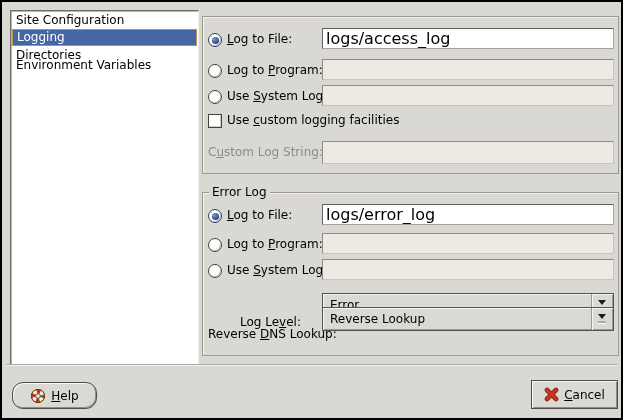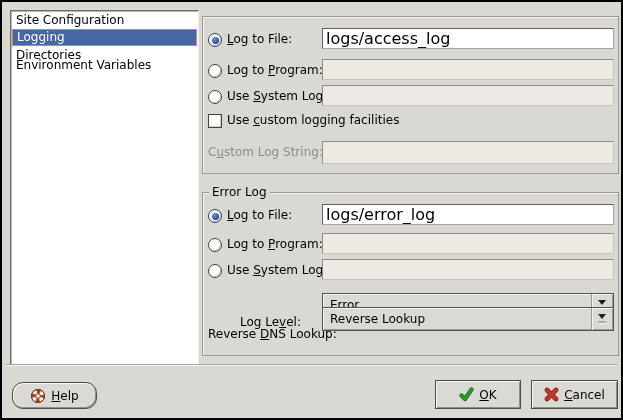--- a/index.html
+++ b/index.html
@@ -141,27 +141,20 @@
   <div class="btn" style="left:10px;top:380px;width:85px;height:27px;border-radius:11px;">
     <svg width="16" height="16" viewBox="0 0 16 16">
       <circle cx="8" cy="8" r="6.6" fill="#f6f3ea" stroke="#5d4a12" stroke-width="1"></circle>
       <circle cx="8" cy="8" r="4.4" fill="none" stroke="#c22d1e" stroke-width="3.6" stroke-dasharray="3.45 3.46" stroke-dashoffset="1.7"></circle>
       <circle cx="8" cy="8" r="6.6" fill="none" stroke="#5d4a12" stroke-width="1"></circle>
       <circle cx="8" cy="8" r="2.4" fill="#e9e6df" stroke="#5d4a12" stroke-width="1"></circle>
     </svg>
     <span><u>H</u>elp</span>
   </div>
 
-  <div class="btn" style="left:433px;top:378px;width:86px;height:29px;">
-    <svg width="15" height="15" viewBox="0 0 15 15">
-      <path d="M2.5 8.5 L6 12 L12.5 2.5" fill="none" stroke="#1d6e1d" stroke-width="4.2" stroke-linecap="round" stroke-linejoin="round"></path>
-      <path d="M2.5 8.5 L6 12 L12.5 2.5" fill="none" stroke="#2f9e2f" stroke-width="2.4" stroke-linecap="round" stroke-linejoin="round"></path>
-    </svg>
-    <span><u>O</u>K</span>
-  </div>
 
   <div class="btn" style="left:529px;top:378px;width:87px;height:29px;">
     <svg width="15" height="15" viewBox="0 0 15 15">
       <path d="M3 3 L12 12 M12 3 L3 12" fill="none" stroke="#8e2317" stroke-width="4.6" stroke-linecap="round"></path>
       <path d="M3 3 L12 12 M12 3 L3 12" fill="none" stroke="#c6392a" stroke-width="2.8" stroke-linecap="round"></path>
     </svg>
     <span><u>C</u>ancel</span>
   </div>
 
 </div>

